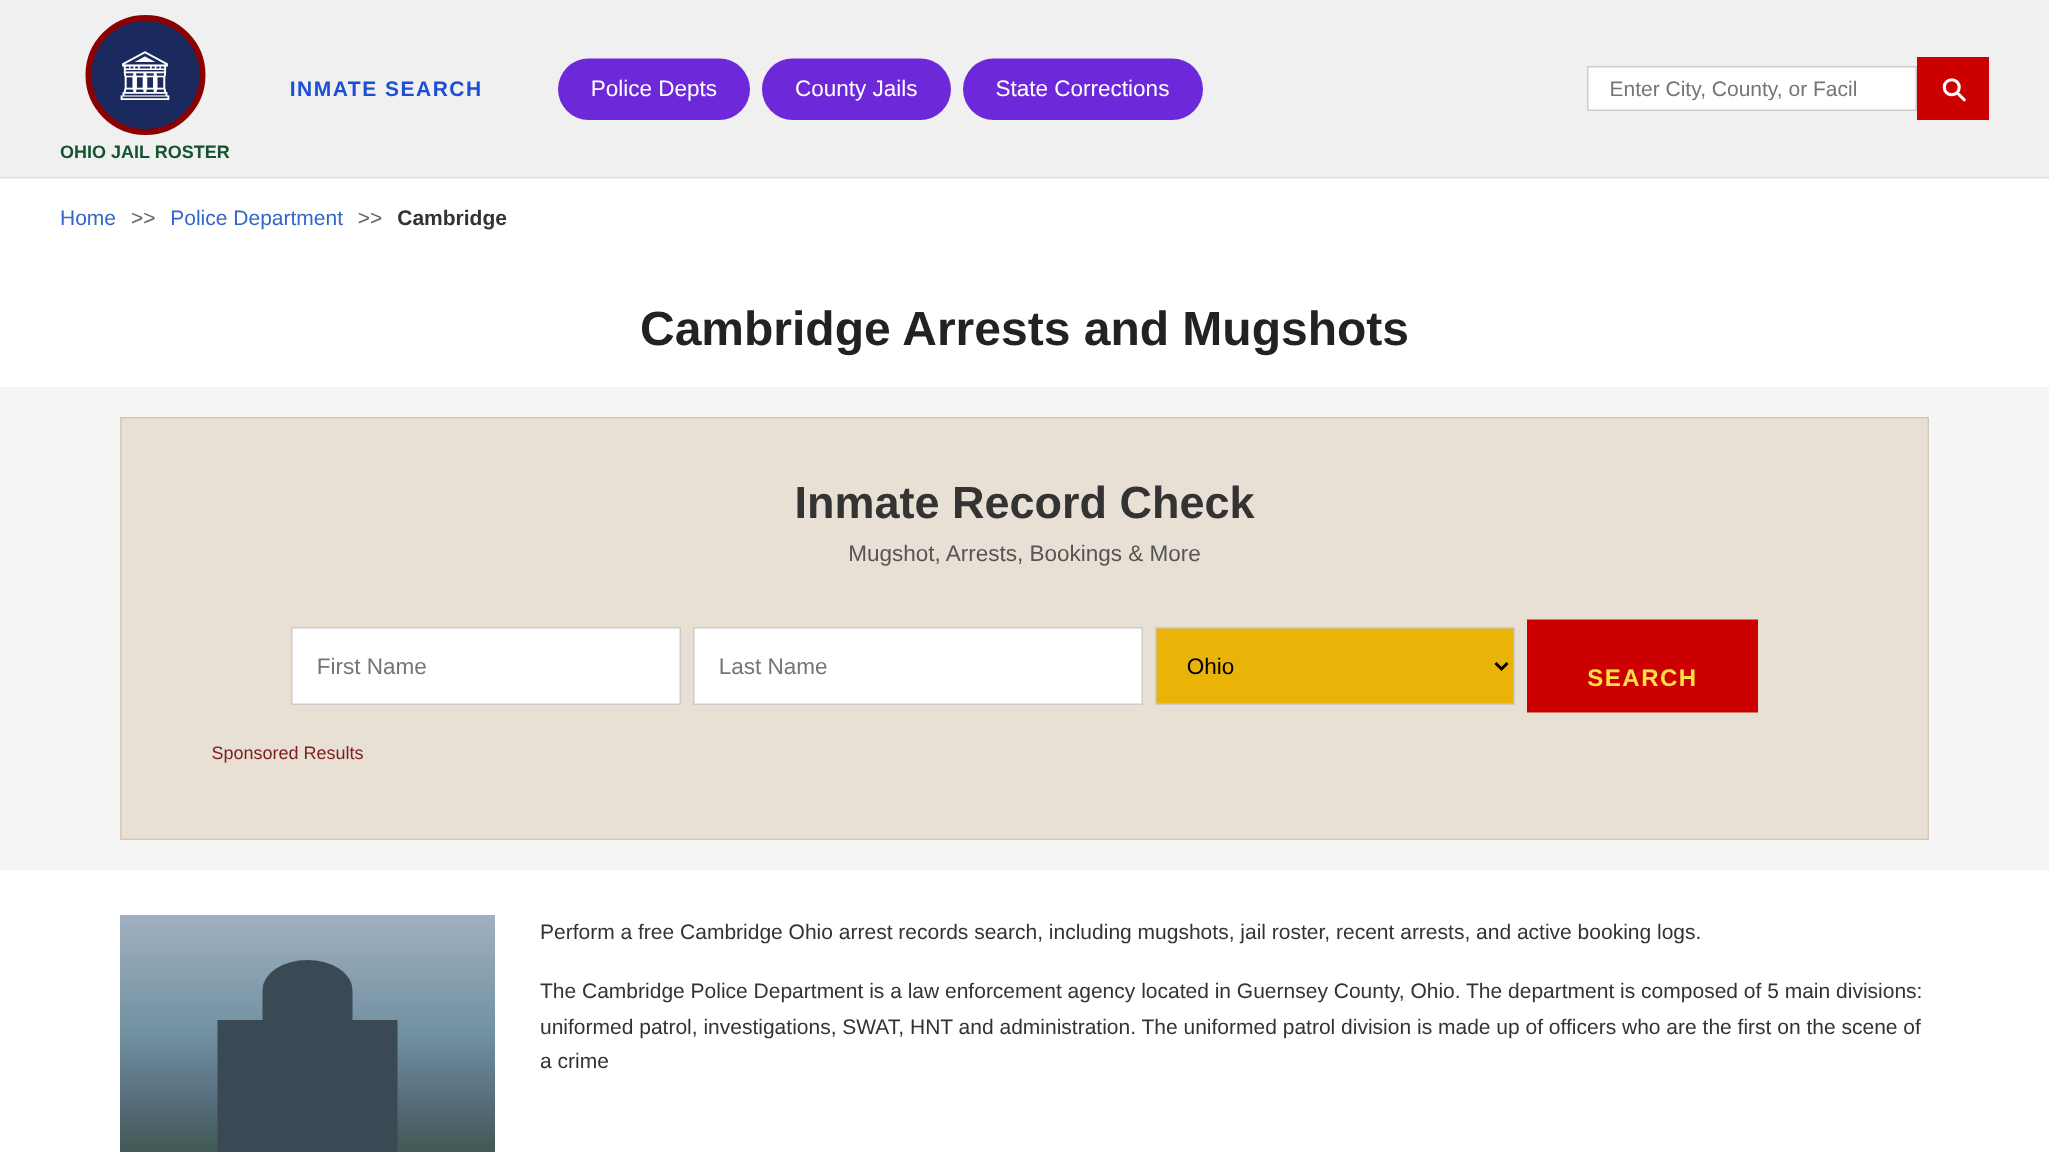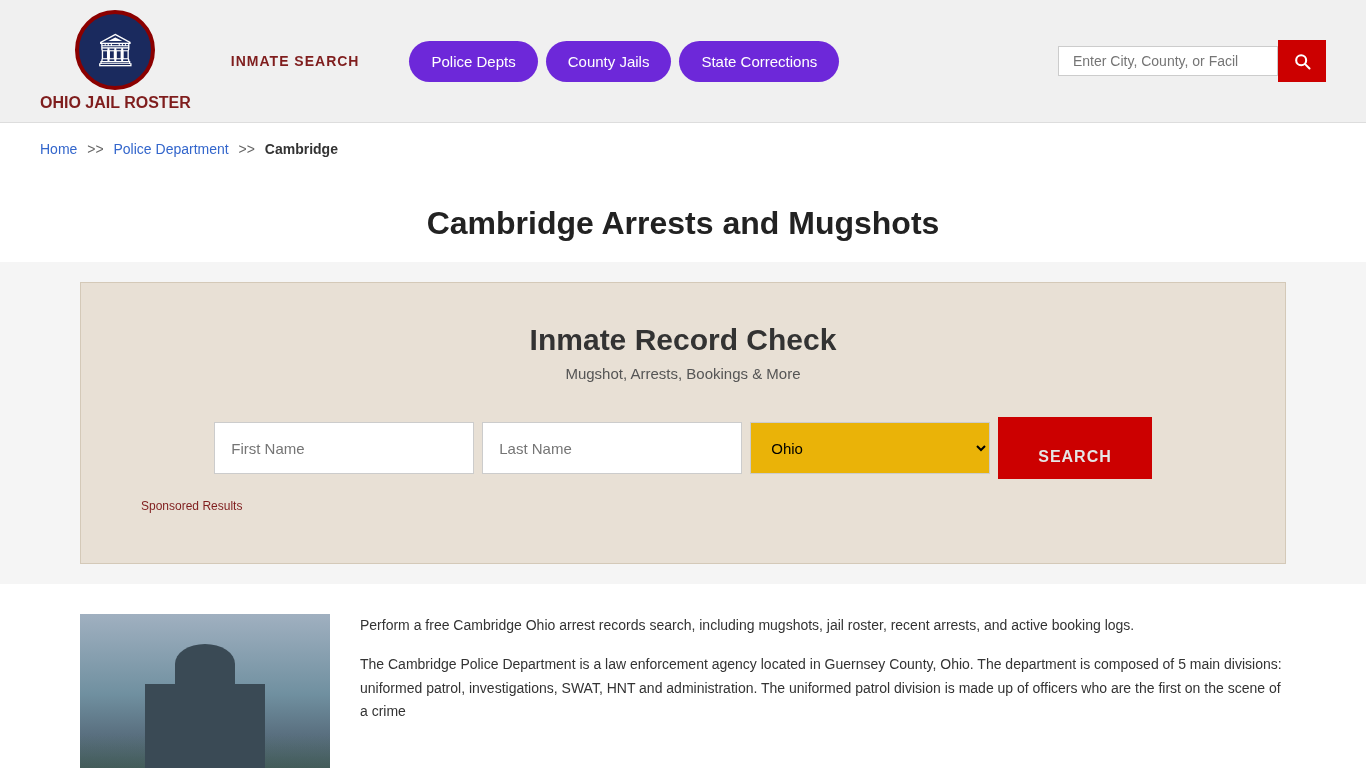--- a/index.html
+++ b/index.html
@@ -31,32 +31,32 @@
       justify-content: center;
       overflow: hidden;
     }
     .logo-building {
       color: white;
       font-size: 32px;
       text-align: center;
       line-height: 1;
     }
     .logo-text {
-      font-size: 16px;
-      color: #7f1d1d;
+      font-size: 12px;
+      color: #14532d;
       font-weight: bold;
       text-align: center;
       margin-top: 4px;
       font-family: Arial, sans-serif;
     }
     .site-title {
       font-family: Arial, sans-serif;
       font-size: 14px;
       font-weight: bold;
-      color: #7f1d1d;
+      color: #1d4ed8;
       letter-spacing: 1px;
       margin-left: 10px;
     }
     .nav-buttons {
       display: flex;
       gap: 8px;
       margin-left: 20px;
     }
     .nav-btn {
       background: #6d28d9;
@@ -152,36 +152,36 @@
     .form-input {
       border: 1px solid #ccc;
       padding: 14px 16px;
       font-size: 15px;
       font-family: Arial, sans-serif;
       outline: none;
       height: 52px;
       background: white;
     }
     .first-name-input { width: 260px; }
-    .last-name-input { width: 260px; margin-left: 8px; }
+    .last-name-input { width: 300px; margin-left: 8px; }
     .state-select {
       width: 240px;
       margin-left: 8px;
       border: 1px solid #ccc;
       padding: 14px 16px;
       font-size: 15px;
       font-family: Arial, sans-serif;
       outline: none;
       height: 52px;
       background: #eab308;
       cursor: pointer;
     }
     .search-main-btn {
       background: #cc0000;
-      color: #e5e5e5;
+      color: #fde047;
       border: none;
       padding: 31px 40px;
       font-size: 16px;
       font-weight: bold;
       font-family: Arial, sans-serif;
       cursor: pointer;
       height: 52px;
       margin-left: 8px;
       letter-spacing: 1px;
     }

